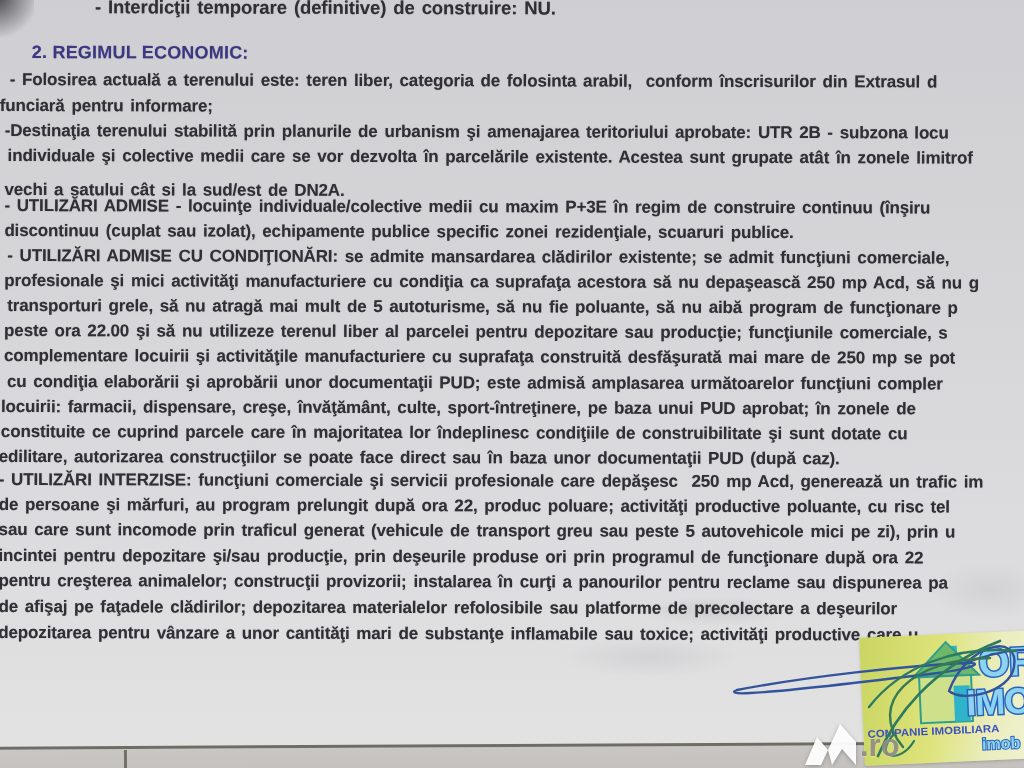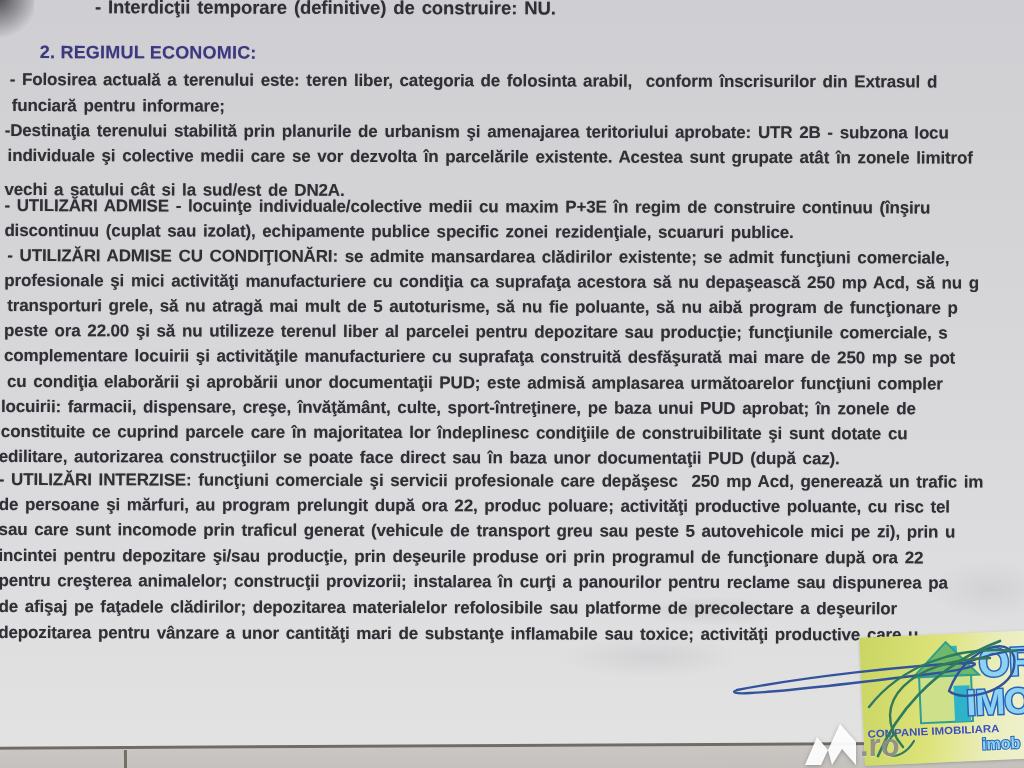--- a/index.html
+++ b/index.html
@@ -15,21 +15,21 @@
   .s1{left:560px;top:636px;width:180px;height:42px;background:radial-gradient(ellipse,rgba(115,113,118,.12),rgba(115,113,118,0) 70%);}
   .s2{left:640px;top:596px;width:150px;height:30px;background:radial-gradient(ellipse,rgba(105,103,108,.14),rgba(105,103,108,0) 70%);}
   .s3{left:930px;top:560px;width:120px;height:60px;background:radial-gradient(ellipse,rgba(110,108,112,.10),rgba(110,108,112,0) 70%);}
 
   
   .textblock{position:absolute;left:0;top:0;width:1024px;height:768px;
     transform:rotate(.15deg);transform-origin:0 0;}
   .line{position:absolute;white-space:pre;font-weight:bold;
     color:#2f2f35;text-shadow:0 0 1px rgba(47,47,53,.38);}
   .intro{left:95px;top:-4px;font-size:18.5px;letter-spacing:-.1px;word-spacing:2px;}
-  .heading{left:40px;top:42px;font-size:18px;color:#3c3880;
+  .heading{left:32px;top:42px;font-size:18px;color:#3c3880;
     text-shadow:0 0 1px rgba(60,56,128,.4);letter-spacing:.2px;}
   .body{font-size:17px;letter-spacing:-.15px;word-spacing:2.2px;}
 
   
   .table-edge{position:absolute;left:-8px;right:-8px;top:744px;height:32px;
     background:linear-gradient(180deg,#c9c6c3 0%,#c2bfbb 100%);
     border-top:3px solid #6f6b65;transform:rotate(-.3deg);}
   .edge-tick{position:absolute;left:132px;top:1px;width:3px;height:18px;background:#756f68;}
 
   
@@ -59,21 +59,21 @@
   <div class="corner-shadow"></div>
   <div class="smudge s1"></div>
   <div class="smudge s2"></div>
   <div class="smudge s3"></div>
 
   <div class="textblock">
     <div class="line intro">- Interdicţii temporare (definitive) de construire: NU.</div>
     <div class="line heading">2. REGIMUL ECONOMIC:</div>
     <div id="doc-lines">
         <div class="line body" style="top: 70px; left: 10px;">- Folosirea actuală a terenului este: teren liber, categoria de folosinta arabil,  conform înscrisurilor din Extrasul d</div>
-        <div class="line body" style="top: 96px; left: 12px;">funciară pentru informare;</div>
+        <div class="line body" style="top: 96px; left: 0;">funciară pentru informare;</div>
         <div class="line body" style="top: 121px; left: 5px;">-Destinaţia terenului stabilită prin planurile de urbanism şi amenajarea teritoriului aprobate: UTR 2B - subzona locu</div>
         <div class="line body" style="top: 146px; left: 8px;">individuale şi colective medii care se vor dezvolta în parcelările existente. Acestea sunt grupate atât în zonele limitrof</div>
         <div class="line body" style="top: 180px; left: 5px;">vechi a satului cât si la sud/est de DN2A.</div>
         <div class="line body" style="top: 196px; left: 5px;">- UTILIZĂRI ADMISE - locuinţe individuale/colective medii cu maxim P+3E în regim de construire continuu (înşiru</div>
         <div class="line body" style="top: 221px; left: 5px;">discontinuu (cuplat sau izolat), echipamente publice specific zonei rezidenţiale, scuaruri publice.</div>
         <div class="line body" style="top: 246px; left: 8px;">- UTILIZĂRI ADMISE CU CONDIŢIONĂRI: se admite mansardarea clădirilor existente; se admit funcţiuni comerciale,</div>
         <div class="line body" style="top: 271px; left: 5px;">profesionale şi mici activităţi manufacturiere cu condiţia ca suprafaţa acestora să nu depaşească 250 mp Acd, să nu g</div>
         <div class="line body" style="top: 296px; left: 8px;">transporturi grele, să nu atragă mai mult de 5 autoturisme, să nu fie poluante, să nu aibă program de funcţionare p</div>
         <div class="line body" style="top: 321px; left: 5px;">peste ora 22.00 şi să nu utilizeze terenul liber al parcelei pentru depozitare sau producţie; funcţiunile comerciale, s</div>
         <div class="line body" style="top: 346px; left: 5px;">complementare locuirii şi activităţile manufacturiere cu suprafaţa construită desfăşurată mai mare de 250 mp se pot</div>

